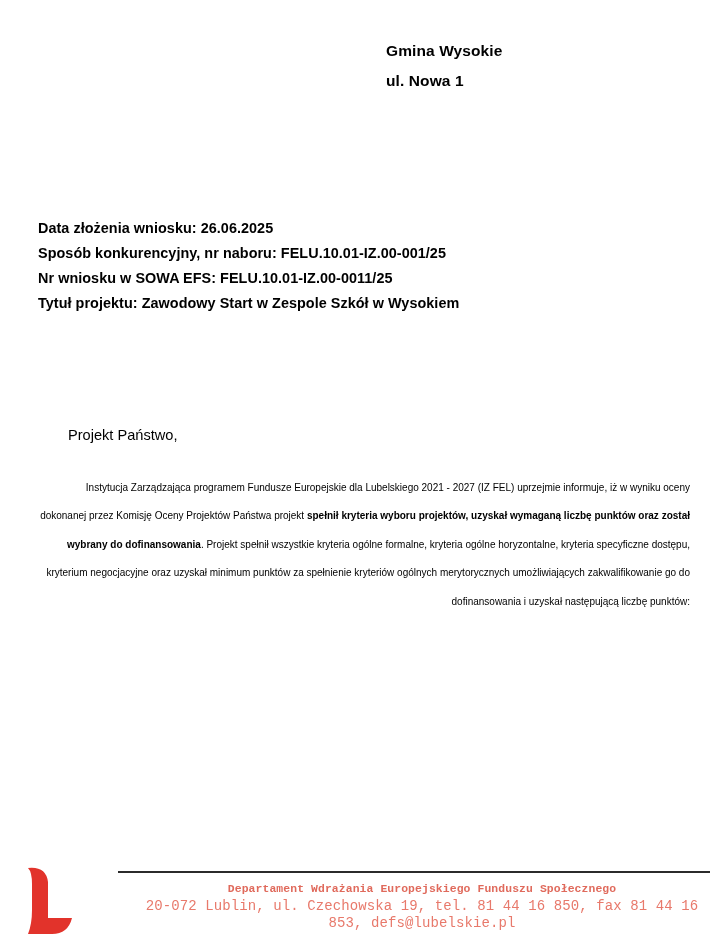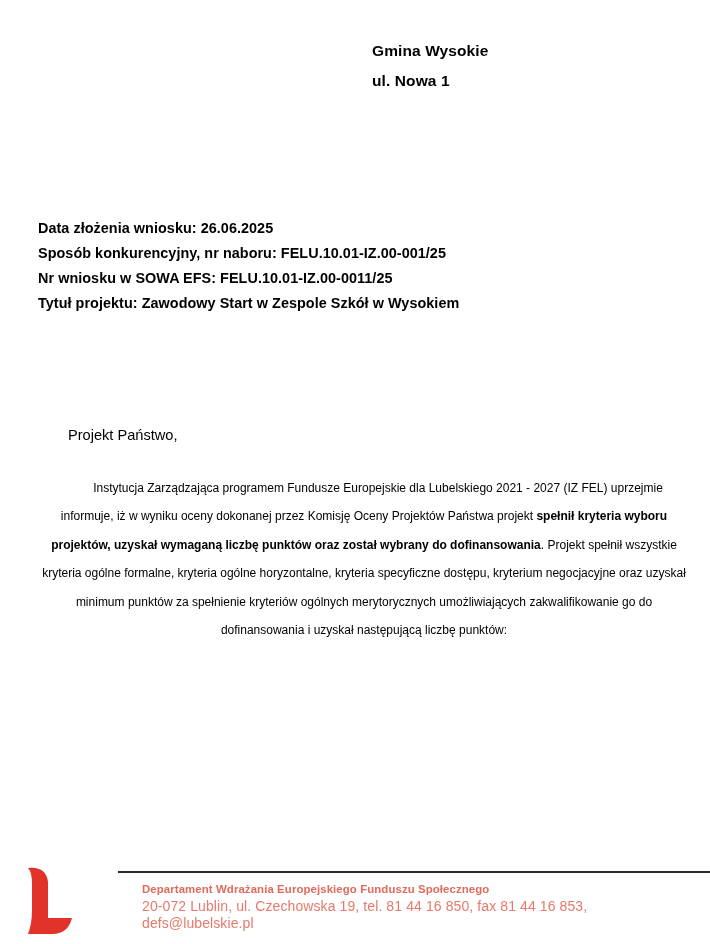--- a/index.html
+++ b/index.html
@@ -25,21 +25,21 @@
   
   .addressee {
     position: absolute;
     left: 372px;
     top: 36px;
     font-size: 15.5px;
     font-weight: bold;
     line-height: 30px;
     letter-spacing: 0.1px;
   }
-  .addressee div { white-space: nowrap; }
+  .addressee div { white-space: nowrap; margin-left: 14px; }
 
   
   .meta {
     position: absolute;
     left: 38px;
     top: 216px;
     font-size: 14.4px;
     font-weight: bold;
     line-height: 25px;
     letter-spacing: 0.05px;
@@ -53,23 +53,23 @@
     top: 424px;
     font-size: 14.6px;
     line-height: 22px;
   }
 
   .body-text {
     position: absolute;
     left: 38px;
     top: 474px;
     width: 652px;
-    font-size: 12px;
+    font-size: 10px;
     line-height: 28.4px;
-    text-align: center;
+    text-align: right;
   }
   .body-text .indent { display: inline-block; width: 28px; }
   .body-text b { font-weight: bold; }
 
   
   .logo-strip {
     position: absolute;
     left: 0;
     top: 802px;
     width: 710px;
@@ -92,23 +92,23 @@
     top: 864px;
     width: 68px;
     height: 80px;
   }
 
   .contact {
     position: absolute;
     right: 8px;
     top: 881px;
     width: 560px;
-    text-align: left;
+    text-align: center;
     color: #e8796b;
-    font-family: Liberation Sans, sans-serif;
+    font-family: Liberation Mono, monospace;
     letter-spacing: 0.1px;
   }
   .contact .c-dept {
     font-size: 11.4px;
     font-weight: bold;
     line-height: 17px;
     color: #e06a5c;
   }
   .contact .c-addr {
     font-size: 14px;

